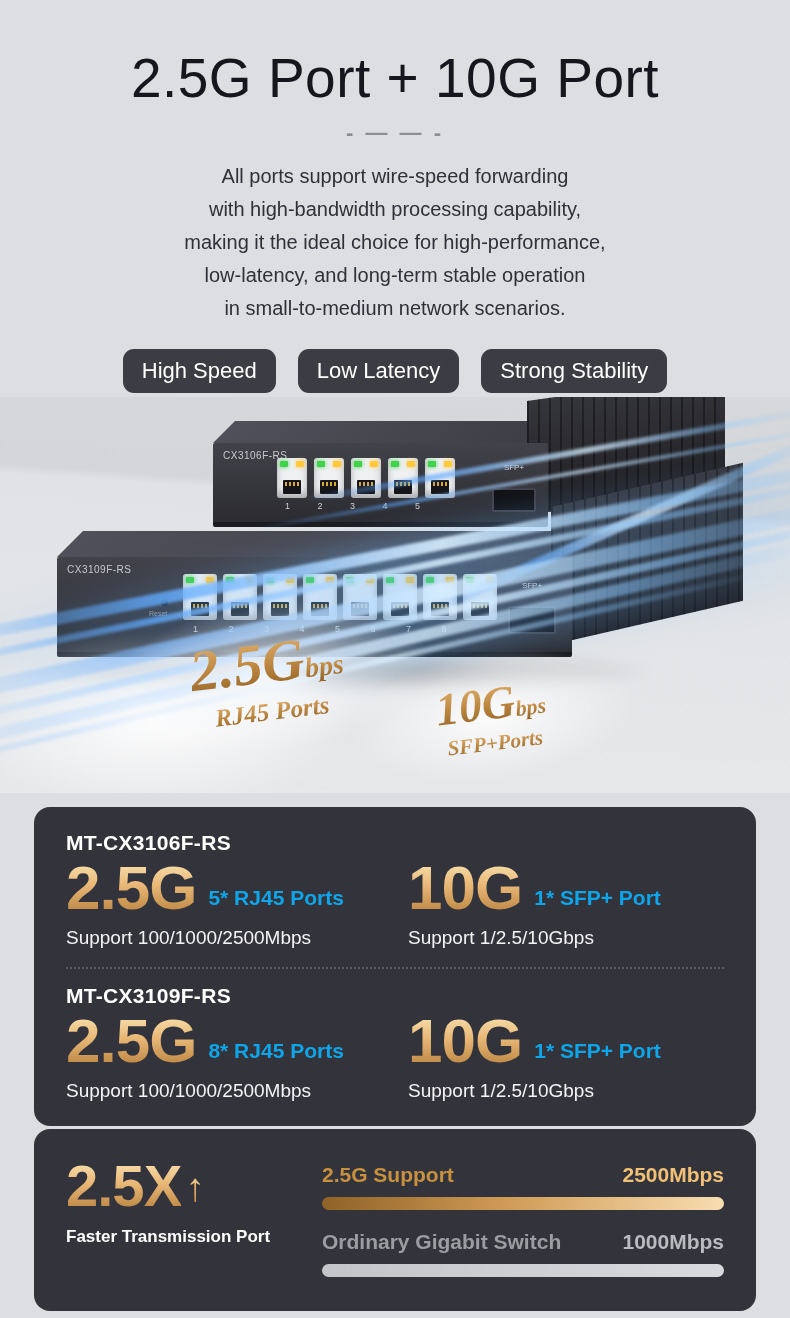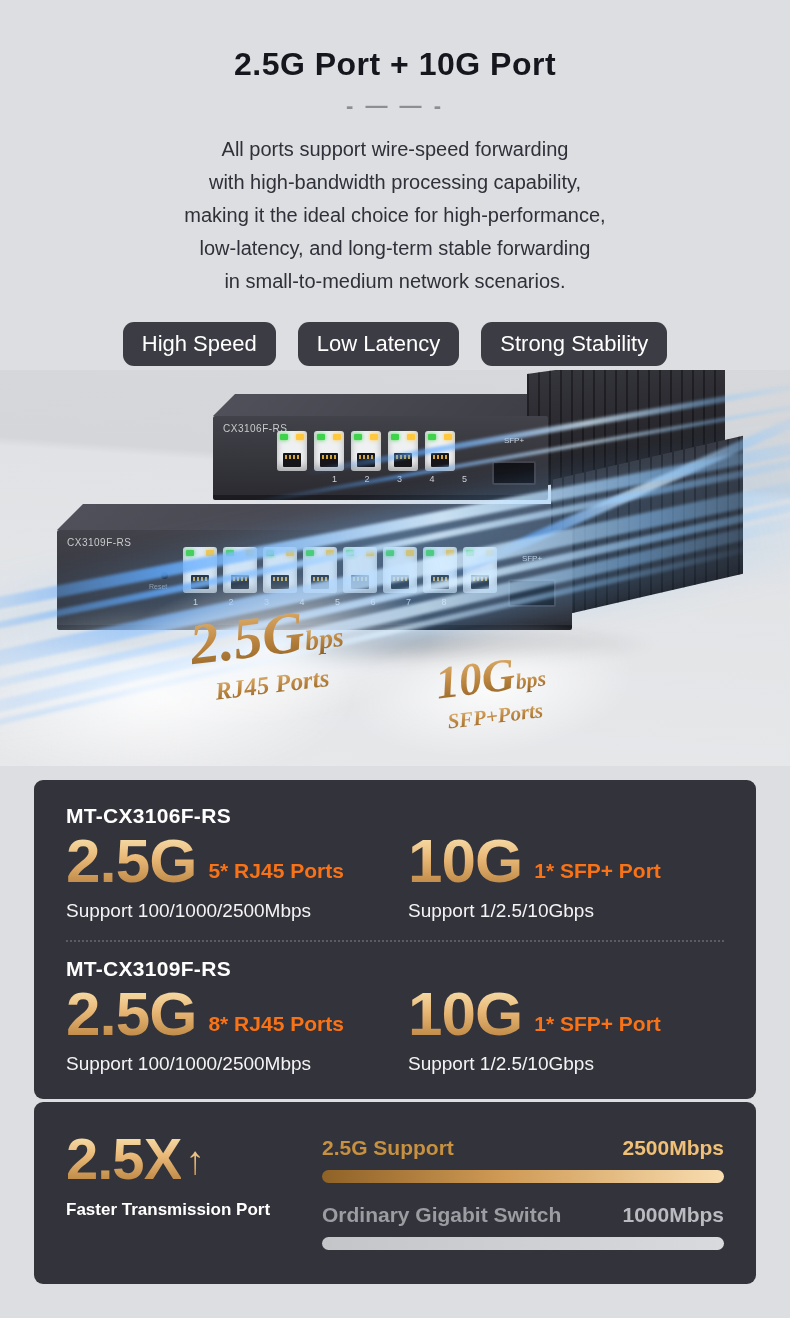--- a/index.html
+++ b/index.html
@@ -5,21 +5,21 @@
   * { margin:0; padding:0; box-sizing:border-box; }
   html,body { width:790px; height:1318px; overflow:hidden; }
   body {
     background:#dcdee1;
     font-family:"Liberation Sans", sans-serif;
   }
 
   
   .hero { padding-top:46px; text-align:center; }
   .title {
-    font-size:32px; font-weight:bold; color:#16161e; letter-spacing:.5px;
+    font-size:55px; font-weight:normal; color:#16161e; letter-spacing:.5px;
   }
   .divider {
     margin-top:10px; font-size:22px; font-weight:bold; color:#8d8e93; letter-spacing:3px;
   }
   .desc { margin-top:14px; font-size:20px; color:#2f3039; line-height:33px; }
   .desc .line { display:block; }
   .badges { margin-top:24px; display:flex; justify-content:center; gap:22px; }
   .badge {
     background:#3c3c45; color:#ffffff; font-size:22px; font-weight:normal;
     padding:9px 19px; border-radius:11px;
@@ -69,21 +69,21 @@
   .led-y { right:3px; background:#ffc83d; box-shadow:0 0 4px #ffc83d; }
   .pin {
     position:absolute; left:50%; transform:translateX(-50%); bottom:4px;
     width:18px; height:14px; background:#15151a; border-radius:1px;
   }
   .pin::before {
     content:""; position:absolute; left:2px; right:2px; top:2px; height:4px;
     background:repeating-linear-gradient(90deg,#d6a93a 0 2px,transparent 2px 4px);
   }
   .nums { position:absolute; font-size:9px; color:#cfd0d4; }
-  .sw-back .nums { left:72px; top:58px; word-spacing:25px;margin-left:47px; }
+  .sw-back .nums { left:72px; top:58px; word-spacing:25px; }
   .sw-front .nums { left:136px; top:67px; word-spacing:28px; }
   .sfp { position:absolute; display:flex; flex-direction:column; align-items:center; gap:16px; }
   .sw-back .sfp { right:12px; top:20px; }
   .sw-front .sfp { right:16px; top:24px; }
   .sfp-label { font-size:8px; color:#d6d7da; }
   .sfp-slot { width:44px; height:24px; background:#101014; border:2px solid #41414a; border-radius:2px; }
   .sw-front .sfp-slot { width:48px; height:28px; }
   .reset-hole { position:absolute; left:104px; top:42px; width:7px; height:7px; border-radius:50%; background:#111116; }
   .reset-label { position:absolute; left:92px; top:53px; font-size:7px; color:#97989c; }
 
@@ -125,34 +125,34 @@
   .ov-rj45 .ov-big { font-size:58px; }
   .ov-rj45 .ov-unit { font-size:28px; }
   .ov-rj45 .ov-caption { font-size:25px; margin-top:2px; }
   .ov-sfp { left:392px; top:280px; width:200px; }
   .ov-sfp .ov-big { font-size:46px; }
   .ov-sfp .ov-unit { font-size:22px; }
   .ov-sfp .ov-caption { font-size:21px; margin-top:1px; }
 
   
   .panel {
-    margin:14px 34px 0; background:#33333b; border-radius:9px; padding:24px 32px;
+    margin:14px 34px 0; background:#33333b; border-radius:16px; padding:24px 32px;
   }
   .model-name { color:#ffffff; font-size:21px; font-weight:bold; letter-spacing:.3px; }
   .spec-row { display:flex; margin-top:2px; }
   .spec-col { flex:1; }
   .spec-col + .spec-col { padding-left:26px; }
   .spec-top { display:flex; align-items:flex-end; gap:12px; }
   .gold-big {
     font-size:62px; font-weight:bold; line-height:1; letter-spacing:-1px;
     background:linear-gradient(180deg,#f8e3b2 5%,#e9b877 45%,#b8813e 95%);
     -webkit-background-clip:text; background-clip:text;
     color:transparent; -webkit-text-fill-color:transparent;
   }
-  .spec-ports { color:#f97316; font-size:21px; font-weight:bold; padding-bottom:9px; }
+  .spec-ports { color:#0ea5e9; font-size:21px; font-weight:bold; padding-bottom:9px; }
   .spec-support { color:#f4f4f6; font-size:19px; margin-top:8px; }
   .dots { border-top:2px dotted #5b5b64; margin:18px 0 15px; }
 
   .compare-panel { margin-top:3px; display:flex; gap:34px; align-items:flex-start; padding:28px 32px 34px; }
   .cmp-left { width:222px; flex-shrink:0; }
   .cmp-mult { display:flex; align-items:flex-start; gap:4px; }
   .cmp-mult .gold-big { font-size:58px; }
   .cmp-arrow {
     font-size:40px; font-weight:bold; margin-top:8px;
     background:linear-gradient(180deg,#f8e3b2 5%,#e9b877 45%,#b8813e 95%);
@@ -175,21 +175,21 @@
 
 <div>
 
   <header class="hero">
     <h1 class="title">2.5G Port + 10G Port</h1>
     <div class="divider">- — — -</div>
     <div class="desc">
       <span class="line">All ports support wire-speed forwarding</span>
       <span class="line">with high-bandwidth processing capability,</span>
       <span class="line">making it the ideal choice for high-performance,</span>
-      <span class="line">low-latency, and long-term stable forwarding</span>
+      <span class="line">low-latency, and long-term stable operation</span>
       <span class="line">in small-to-medium network scenarios.</span>
     </div>
     <div class="badges">
       <span class="badge">High Speed</span>
       <span class="badge">Low Latency</span>
       <span class="badge">Strong Stability</span>
     </div>
   </header>
 
   <section class="scene">

